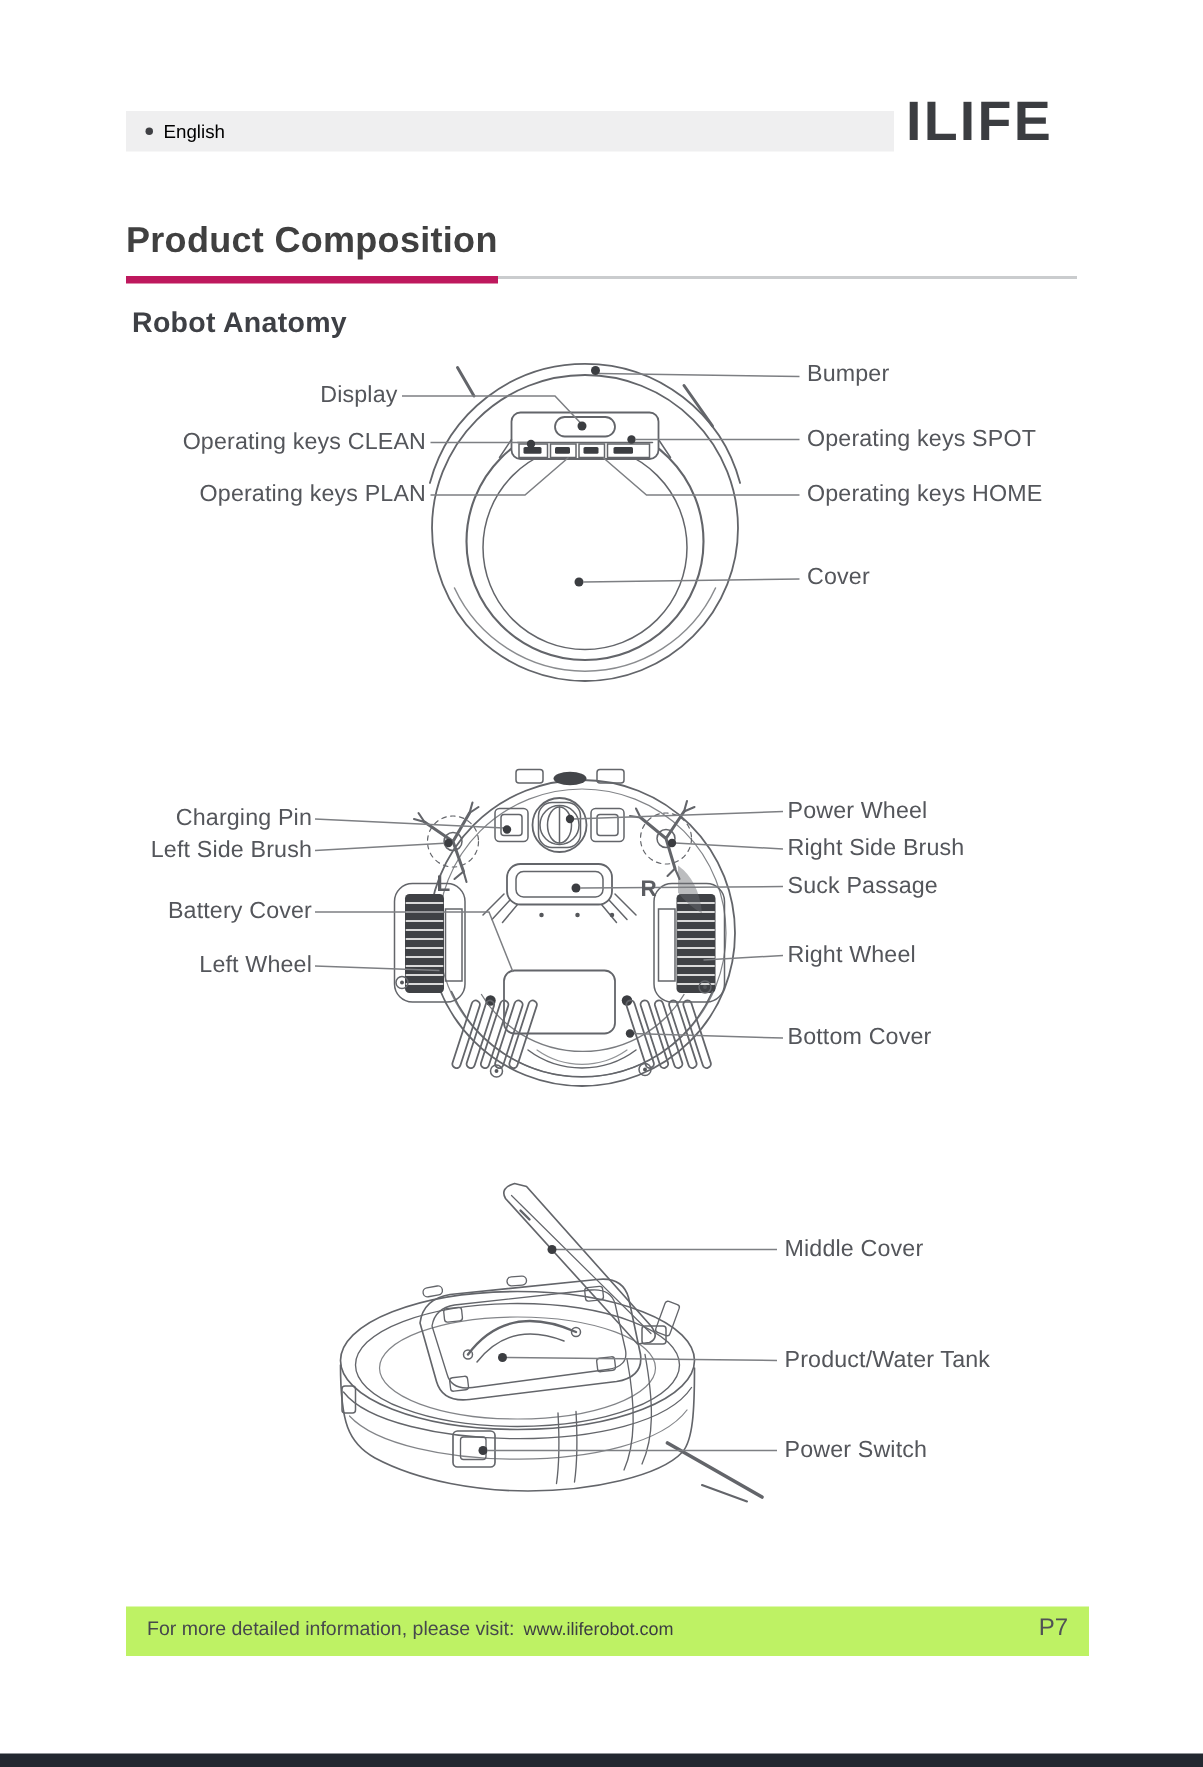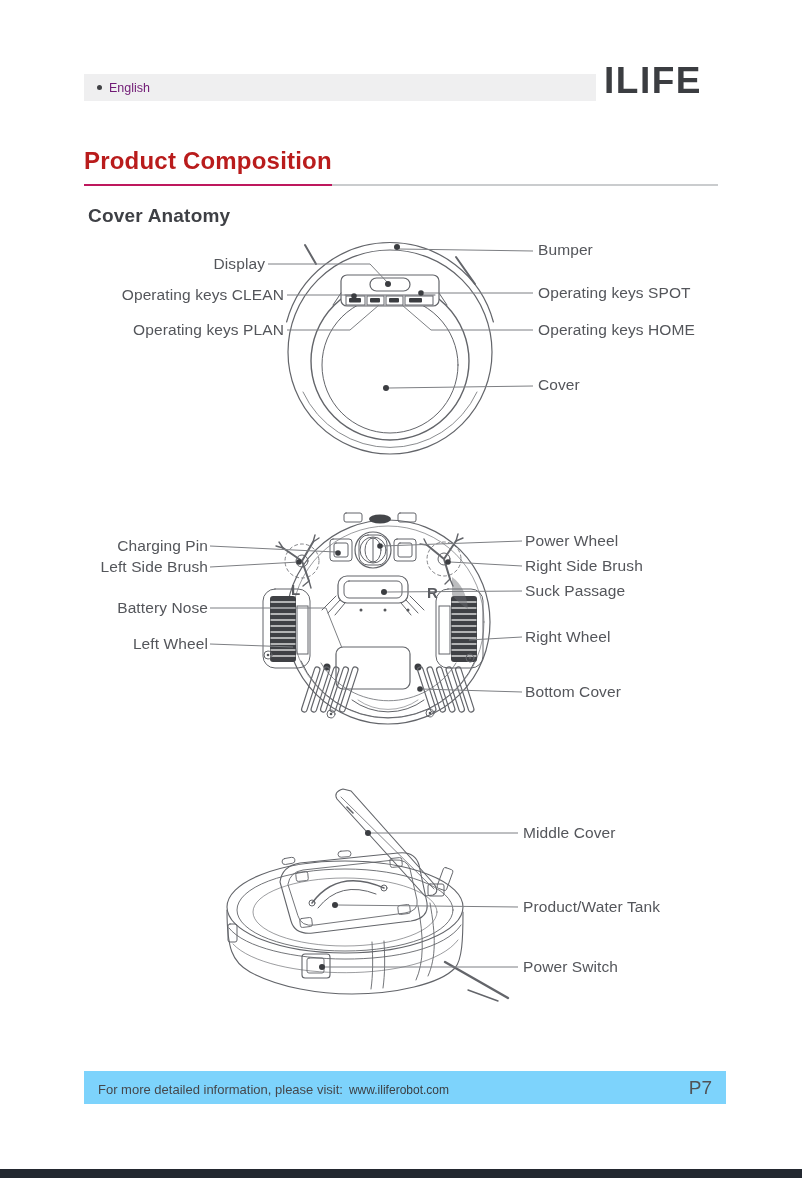--- a/index.html
+++ b/index.html
@@ -3,62 +3,62 @@
 <meta charset="utf-8">
 <style>
   html,body{margin:0;padding:0;background:#ffffff;}
   .page{position:relative;width:802px;height:1178px;background:#fff;overflow:hidden;
         font-family:"Liberation Sans","DejaVu Sans",sans-serif;}
 
   
   .lang-bar{position:absolute;left:84px;top:74px;width:512px;height:27px;background:#efeff0;
             display:flex;align-items:center;padding-left:13px;box-sizing:border-box;}
   .lang-dot{width:5px;height:5px;border-radius:50%;background:#3f4044;margin-right:7px;flex:0 0 auto;}
-  .lang-text{font-size:12.5px;color:#701a75;}
+  .lang-text{font-size:12.5px;color:#000000;}
   .logo{position:absolute;left:604px;top:62px;width:116px;text-align:left;
         font-size:37px;font-weight:bold;letter-spacing:1.5px;color:#3b3d41;line-height:1.05;}
 
   
   .title-rule{position:absolute;left:84px;top:184px;width:634px;height:2px;background:#caccce;}
-  .page-title{position:absolute;left:84px;top:147px;font-size:24px;font-weight:bold;color:#b91c1c;
-              letter-spacing:.2px;padding-bottom:8px;border-bottom:2px solid #be185d;line-height:1.2;}
+  .page-title{position:absolute;left:84px;top:147px;font-size:24px;font-weight:bold;color:#404040;
+              letter-spacing:.2px;padding-bottom:8px;border-bottom:5px solid #be185d;line-height:1.2;}
   .sub-title{position:absolute;left:88px;top:205px;font-size:19px;font-weight:bold;color:#3e4045;letter-spacing:.2px;}
 
   
   .lbl{position:absolute;white-space:nowrap;font-size:15.5px;line-height:20px;height:20px;color:#54565b;letter-spacing:.1px;}
   .lbl.r{text-align:left;}
   .lbl.l{text-align:center;}
   .wheel-mark{position:absolute;font-size:15px;font-weight:bold;color:#5b5d62;}
 
   .art{position:absolute;left:0;top:0;}
 
   
-  .footer-bar{position:absolute;left:84px;top:1071px;width:642px;height:33px;background:#7dd3fc;
+  .footer-bar{position:absolute;left:84px;top:1071px;width:642px;height:33px;background:#bef264;
               display:flex;align-items:baseline;padding:0 14px;box-sizing:border-box;}
   .footer-bar .inner{display:flex;align-items:baseline;width:100%;position:relative;top:6px;}
   .footer-info{font-size:13px;color:#46484c;}
   .footer-site{font-size:12px;color:#3c3e42;margin-left:6px;}
   .footer-spacer{flex:1;}
-  .footer-page{font-size:19px;color:#505256;}
+  .footer-page{font-size:16px;color:#505256;}
   .bottom-bar{position:absolute;left:0;top:1169px;width:802px;height:9px;background:#232830;}
 </style>
 </head>
 <body>
 
 <div class="page">
 
   <div class="lang-bar">
     <span class="lang-dot"></span>
     <span class="lang-text">English</span>
   </div>
   <div class="logo">ILIFE</div>
 
   <div class="title-rule"></div>
   <div class="page-title">Product Composition</div>
-  <div class="sub-title">Cover Anatomy</div>
+  <div class="sub-title">Robot Anatomy</div>
 
   <svg class="art" width="802" height="1178" viewBox="0 0 802 1178">
 
     <g stroke="#63656a" fill="none" stroke-width="1.2" stroke-linecap="round">
       <path d="M286.6 322 A107 107 0 0 1 493.4 322"></path>
       <circle cx="390" cy="352" r="102"></circle>
       <circle cx="390" cy="361" r="79" stroke-width="1.4"></circle>
       <circle cx="390" cy="365" r="68" stroke-width="1"></circle>
       <path d="M303 392 A96 96 0 0 0 477 392" stroke-width="1" opacity=".75"></path>
       <path d="M305 245 L316 264" stroke-width="2"></path>
@@ -267,21 +267,21 @@
   <div class="lbl l" style="top:254px;right:537px">Display</div>
   <div class="lbl l" style="top:285px;right:518px">Operating keys CLEAN</div>
   <div class="lbl l" style="top:320px;right:518px">Operating keys PLAN</div>
   <div class="lbl r" style="top:240px;left:538px">Bumper</div>
   <div class="lbl r" style="top:283px;left:538px">Operating keys SPOT</div>
   <div class="lbl r" style="top:320px;left:538px">Operating keys HOME</div>
   <div class="lbl r" style="top:375px;left:538px">Cover</div>
 
   <div class="lbl l" style="top:536px;right:594px">Charging Pin</div>
   <div class="lbl l" style="top:557px;right:594px">Left Side Brush</div>
-  <div class="lbl l" style="top:598px;right:594px">Battery Nose</div>
+  <div class="lbl l" style="top:598px;right:594px">Battery Cover</div>
   <div class="lbl l" style="top:634px;right:594px">Left Wheel</div>
   <div class="lbl r" style="top:531px;left:525px">Power Wheel</div>
   <div class="lbl r" style="top:556px;left:525px">Right Side Brush</div>
   <div class="lbl r" style="top:581px;left:525px">Suck Passage</div>
   <div class="lbl r" style="top:627px;left:525px">Right Wheel</div>
   <div class="lbl r" style="top:682px;left:525px">Bottom Cover</div>
   <div class="wheel-mark" style="top:581px;left:291px">L</div>
   <div class="wheel-mark" style="top:584px;left:427px">R</div>
 
   <div class="lbl r" style="top:823px;left:523px">Middle Cover</div>

